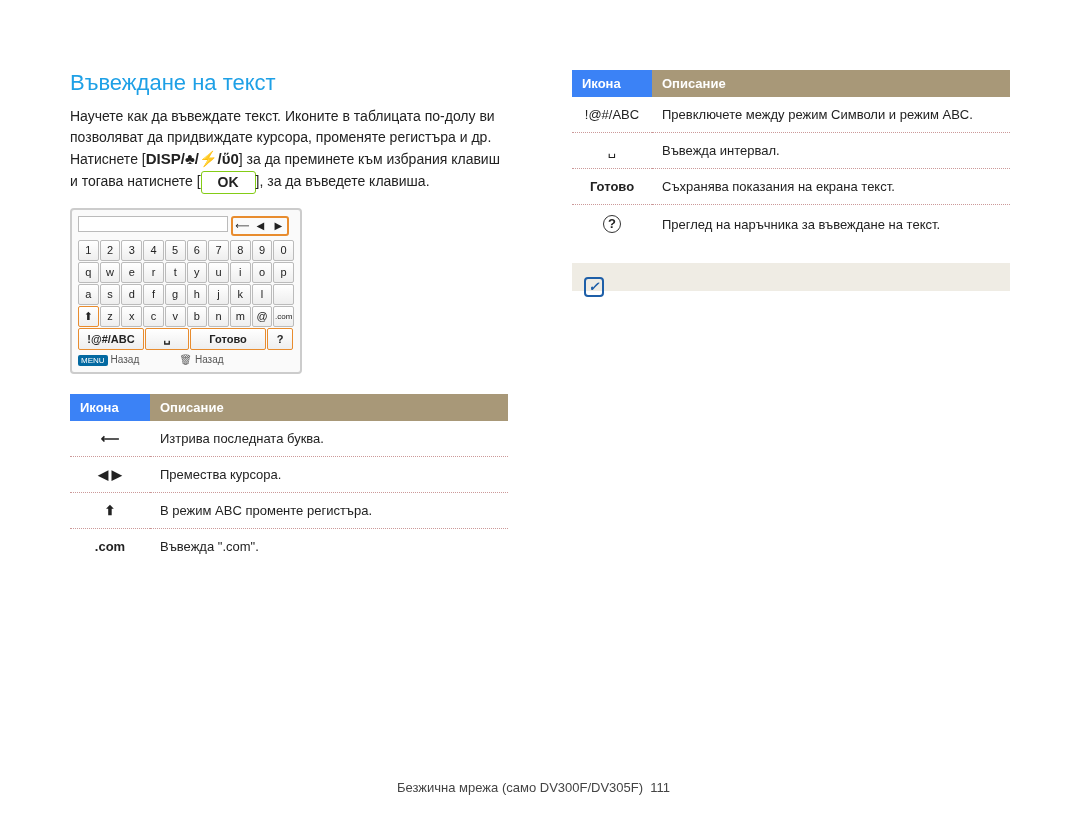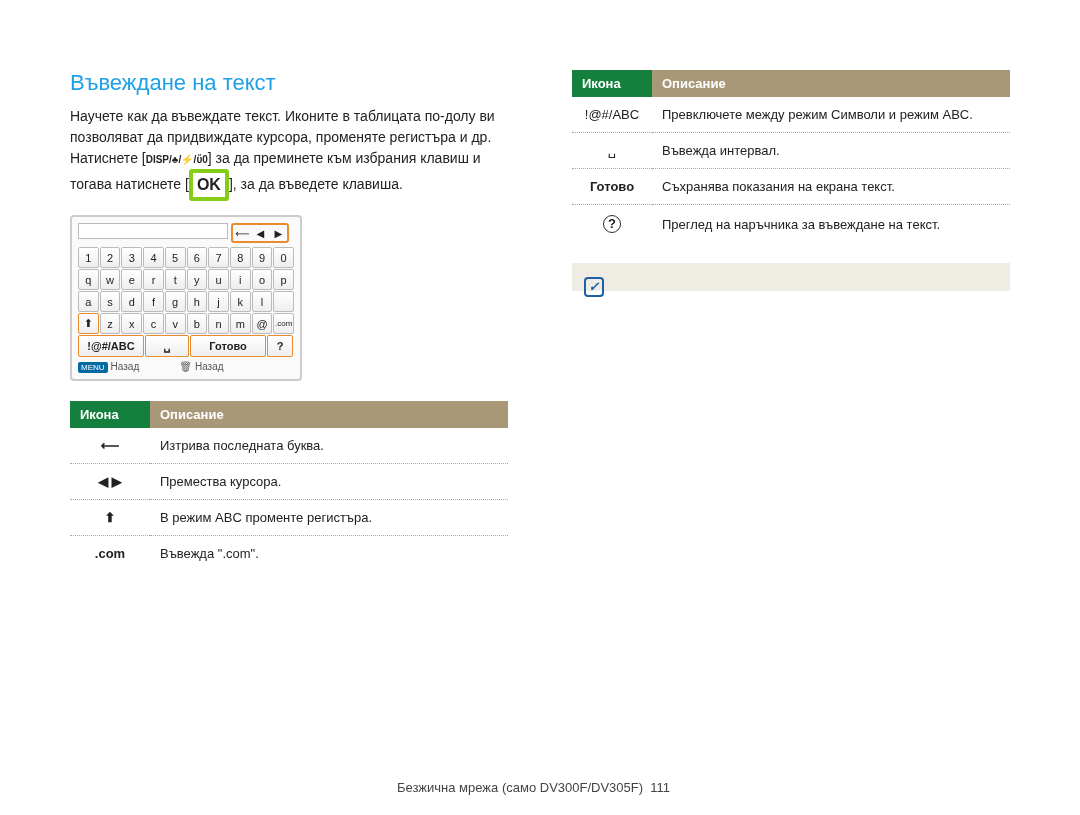--- a/index.html
+++ b/index.html
@@ -4,40 +4,40 @@
 <style>
   * { box-sizing: border-box; margin: 0; padding: 0; }
   body { font-family: Arial, sans-serif; background: #fff; width: 1080px; height: 815px; position: relative; color: #222; }
   .page { padding: 70px 70px 0 70px; }
   .page-header { color: #888; font-size: 15px; margin-bottom: 28px; }
   .content { display: flex; gap: 64px; }
   .left-col { width: 445px; }
   .right-col { width: 445px; }
   .section-title { color: #1ea0e6; font-size: 22px; font-weight: 400; margin-bottom: 10px; }
   .intro { font-size: 14px; line-height: 1.5; margin-bottom: 14px; }
-  .intro .ok-box { display: inline-block; border: 4px solid #84cc16; border-radius: 3px; padding: 0 4px; font-size: 16px; font-weight: bold; vertical-align: middle; }
-  .intro .disp { font-weight: bold; font-size: 10px; }
+  .intro .ok-box { display: inline-block; border: 1px solid #84cc16; border-radius: 3px; padding: 0 16px; font-size: 14px; font-weight: bold; vertical-align: middle; }
+  .intro .disp { font-weight: bold; font-size: 15px; }
 
   .keyboard { border: 2px solid #ccc; border-radius: 4px; padding: 6px; width: 232px; background: #fafafa; font-size: 12px; }
   .kb-input { border: 1px solid #bbb; background: #fff; height: 16px; width: 150px; display: inline-block; margin-bottom: 4px; }
   .kb-nav { display: inline-flex; gap: 0; border: 2px solid #e88c2e; border-radius: 3px; margin-bottom: 4px; vertical-align: top; }
   .kb-nav span { width: 18px; height: 16px; display: flex; align-items: center; justify-content: center; font-size: 10px; }
   .kb-row { display: flex; gap: 1px; margin-bottom: 1px; }
   .key { width: 21px; height: 21px; border: 1px solid #bbb; background: linear-gradient(#fff,#eee); display: flex; align-items: center; justify-content: center; font-size: 11px; border-radius: 2px; }
   .key.shift { border: 1.5px solid #e88c2e; }
   .key.com { font-size: 8px; }
   .kb-bot { display: flex; gap: 1px; margin-top: 1px; }
   .kb-bot .bkey { height: 22px; border: 1.5px solid #e88c2e; background: linear-gradient(#fff,#eee); display: flex; align-items: center; justify-content: center; font-size: 11px; font-weight: bold; border-radius: 2px; }
   .kb-foot { display: flex; gap: 40px; margin-top: 4px; font-size: 10px; color: #555; }
   .menu-chip { display: inline-block; background: #0369a1; color: #fff; font-size: 8px; padding: 1px 3px; border-radius: 2px; margin-right: 3px; }
   .trash-chip { display: inline-block; font-size: 10px; margin-right: 3px; }
 
   table.icon-table { width: 100%; border-collapse: collapse; font-size: 13px; margin-top: 20px; }
   table.icon-table th { background: #a89878; color: #fff; text-align: left; padding: 6px 10px; font-weight: bold; font-size: 13px; }
-  table.icon-table th.icon-col { width: 80px; background: #15803d; }
+  table.icon-table th.icon-col { width: 80px; background: #3b82f6; }
   table.icon-table td { padding: 10px 10px; border-bottom: 1px dotted #c99; vertical-align: middle; }
   table.icon-table td.icon-cell { text-align: center; font-weight: normal; }
   table.icon-table tr:last-child td { border-bottom: none; }
 
   .right-col table.icon-table { margin-top: 0; }
   .note-box { background: #efece4; padding: 14px 14px 14px 46px; font-size: 12px; line-height: 1.6; color: #444; position: relative; margin-top: 20px; }
   .note-box .note-icon { position: absolute; left: 12px; top: 14px; width: 20px; height: 20px; border: 2px solid #1e5fa8; color: #1e5fa8; border-radius: 4px; display: flex; align-items: center; justify-content: center; font-weight: bold; font-size: 13px; font-style: italic; }
   .note-box ul { list-style: disc; padding-left: 14px; }
   .note-box .play-icon { display: inline-block; border: 1px solid #333; width: 14px; height: 12px; font-size: 8px; text-align: center; line-height: 11px; vertical-align: middle; }
 

